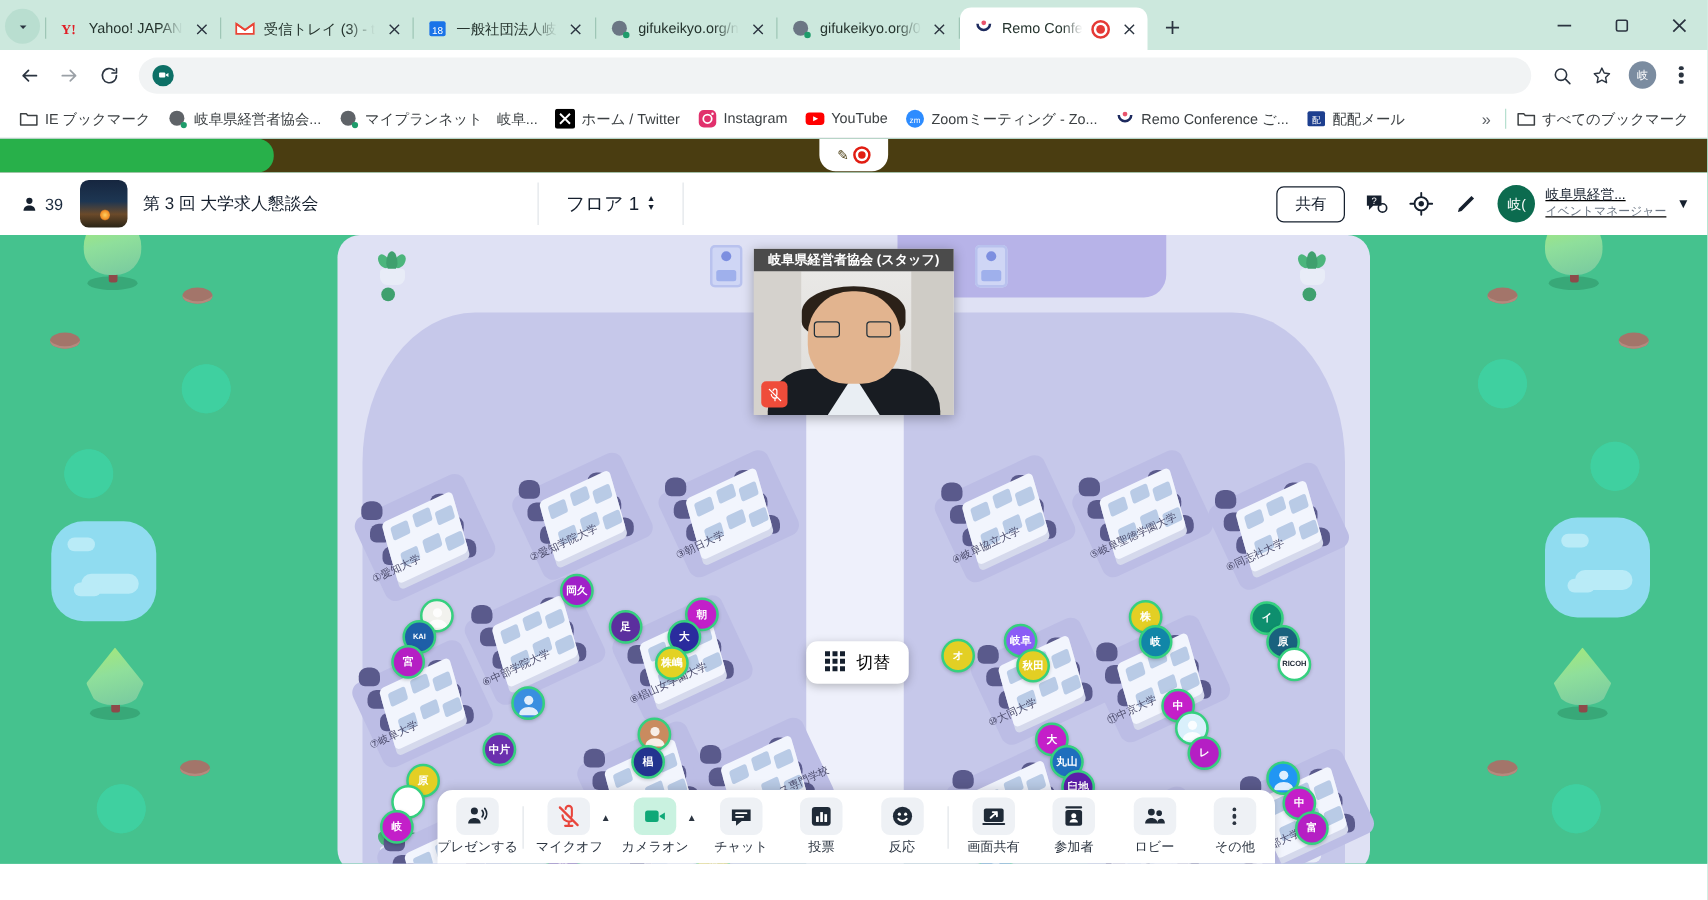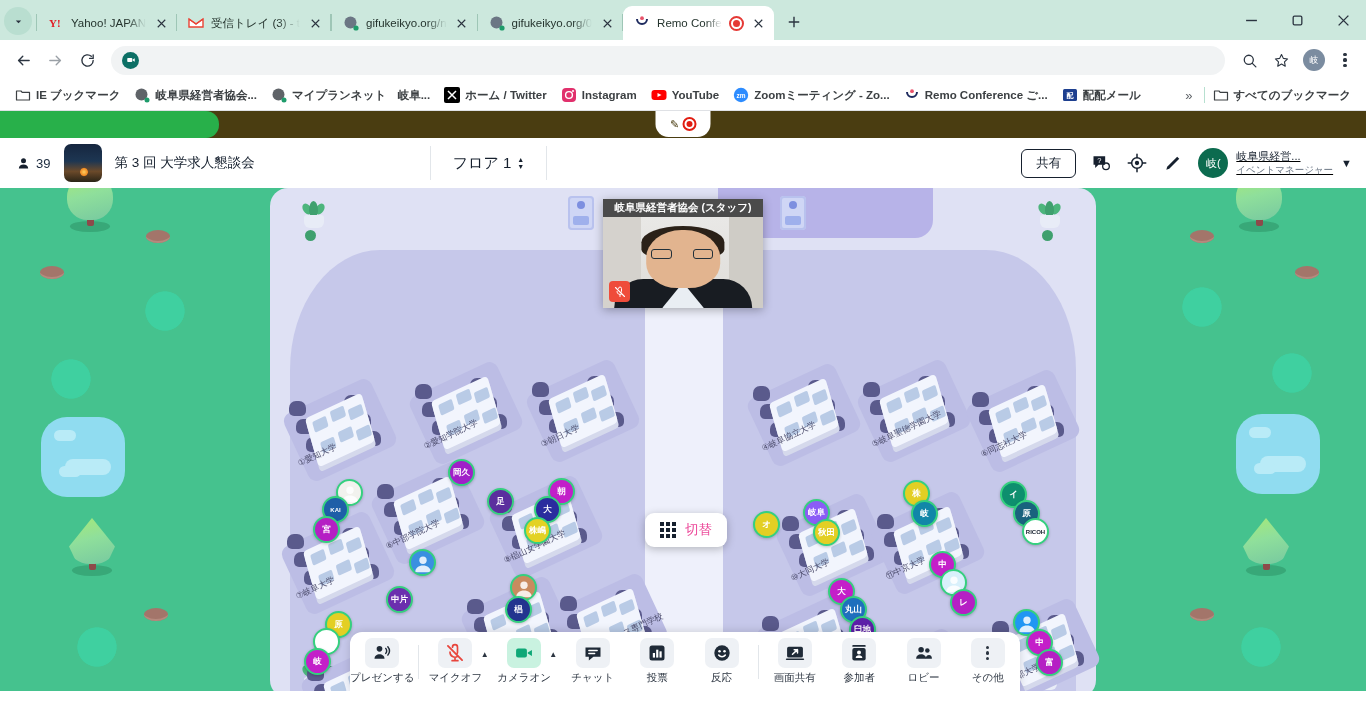--- a/index.html
+++ b/index.html
@@ -58,21 +58,21 @@
   }
   .omni-badge { width:17px;height:17px;border-radius:50%;background:#0d7066;display:flex;align-items:center;justify-content:center;flex:none;}
   .omni-badge svg{width:10px;height:10px;}
   .tb-right { display:flex; align-items:center; gap:2px; }
   .avatar-mini { width:22px;height:22px;border-radius:50%;background:#7b8ca0;color:#fff;
                  font-size:9px;display:flex;align-items:center;justify-content:center; margin: 0 5px;}
   .kebab { width:26px;height:30px;display:flex;align-items:center;justify-content:center;cursor:pointer;}
 
   .bookmarks { height: 31px; background:#fff; display:flex; align-items:center; padding: 0 9px; gap: 2px;
                font-size: 11.5px; color: #3c4043; border-bottom: 1px solid #dfe1e5;}
-  .bm { display:flex; align-items:center; gap: 5px; padding: 3px 6px; border-radius: 4px; cursor:pointer; white-space:nowrap;font-weight:bold;}
+  .bm { display:flex; align-items:center; gap: 5px; padding: 3px 6px; border-radius: 4px; cursor:pointer; white-space:nowrap;}
   .bm .bmi { width: 16px; height: 16px; flex:none; display:flex;align-items:center;justify-content:center;}
   .bm-chev { margin-left: auto; padding: 0 9px; font-size: 13px; color:#5f6368; cursor:pointer;}
   .bm-sep { width:1px;height:16px;background:#b7e0d0;}
 
   
   .app { position: relative; height: 580px; background: #45c28e; overflow: hidden; }
 
   .sessionbar { height: 27px; background: #4a3d11; position: relative; display:flex; align-items:center;
                 color:#fff; font-size: 11.5px; overflow:hidden;}
   .sess-prog { position:absolute; left:0; top:0; bottom:0; width: 225px; background:#28b04a;
@@ -164,21 +164,21 @@
   .bush::before,.bush::after{content:"";position:absolute;inset:0;background:inherit;border-radius:46%;}
   .bush::before{transform:rotate(30deg);} .bush::after{transform:rotate(60deg);}
   .rock { position:absolute; width: 24px; height: 13px; background:#a3756a; border-radius: 50%;
           box-shadow: 0 -3px 0 -1px #b58a7e inset; }
   .pond { position:absolute; width: 84px; height: 80px; background:#90dcf0; border-radius: 26px; }
   .pond .w1{position:absolute;left:13px;top:13px;width:22px;height:11px;background:#b9ebf7;border-radius:6px;}
   .pond .w2{position:absolute;left:24px;top:42px;width:46px;height:16px;background:#b9ebf7;border-radius:9px;}
   .pond .w3{position:absolute;left:18px;top:49px;width:22px;height:11px;background:#b9ebf7;border-radius:6px;}
 
   
-  .vtile { position:absolute; left: 603px; top: 11px; width: 160px; height: 109px;
+  .vtile { position:absolute; left: 603px; top: 11px; width: 160px; height: 133px;
            background:#cfcfcf; box-shadow: 0 2px 9px rgba(0,0,0,.3); z-index: 30; overflow:hidden;}
   .vtile .nameplate { position:absolute; top:0; left:0; right:0; height:18px; background:#4b4b4b;
                       color:#fff; font-size: 10.5px; font-weight:bold; display:flex; align-items:center;
                       justify-content:center; z-index:3;}
   .vtile .feed { position:absolute; inset: 18px 0 0 0;
                  background: linear-gradient(180deg,#e9e8e6 0%,#dedcd8 100%); }
   .vtile .wallL{position:absolute;left:0;top:0;bottom:0;width:24%;background:#d5d2cd;}
   .vtile .wallR{position:absolute;right:0;top:0;bottom:0;width:21%;background:#cfccc6;}
   .vtile .head{position:absolute;left:50%;transform:translateX(-50%);top:14%;width:46%;height:64%;
                background:#e2b48f;border-radius:48% 48% 42% 42%;}
@@ -188,22 +188,22 @@
   .vtile .gl{left:30%;} .vtile .gr{left:56%;}
   .vtile .body{position:absolute;left:50%;transform:translateX(-50%);bottom:0;width:86%;height:32%;
                background:#181c22;border-radius:34px 34px 0 0;}
   .vtile .shirt{position:absolute;left:50%;transform:translateX(-50%);bottom:0;width:26%;height:28%;
                background:#e9eef3;clip-path:polygon(50% 0,100% 100%,0 100%);}
   .vtile .mute{position:absolute;left:6px;bottom:6px;width:21px;height:21px;background:#ef4c3a;
                border-radius:4px;display:flex;align-items:center;justify-content:center;z-index:4;}
   .vtile .mute svg{width:12px;height:12px;}
 
   .switch-btn { position:absolute; left: 645px; top: 325px; z-index: 31;
-                background:#fff; border-radius: 9px; padding: 8px 15px; display:flex; align-items:center; gap:9px;
-                box-shadow: 0 2px 8px rgba(0,0,0,.25); cursor:pointer; font-size: 13.5px; color:#ec4899;}
+                background:#fff; border-radius: 9px; padding: 8px 15px; display:flex; gap:9px;
+                box-shadow: 0 2px 8px rgba(0,0,0,.25); cursor:pointer; font-size: 13.5px; color:#000000;}
   .grid9 { display:grid; grid-template-columns: repeat(3,4px); grid-template-rows: repeat(3,4px); gap:2px;}
   .grid9 i { background:#16202e; display:block; width:4px;height:4px;}
 
   
   .ctrlbar { position:absolute; left: 350px; bottom: 0px; width: 670px; height: 59px;
              background:#fff; border-radius: 12px 12px 0 0; display:flex; align-items:center;
              justify-content:center; gap: 0px; z-index: 40; box-shadow: 0 -1px 8px rgba(0,0,0,.14);}
   .cbtn { width: 74px; display:flex; flex-direction:column; align-items:center; gap: 3px; cursor:pointer;}
   .cbtn .ibox { width: 34px; height: 30px; border-radius: 7px; background:#eef1f5;
                 display:flex; align-items:center; justify-content:center;}
@@ -253,20 +253,34 @@
       </span>
       <span class="ttl">受信トレイ (3) - t</span>
       <span class="xc">
           <svg viewBox="0 0 12 12">
             <path d="M1 1l10 10M11 1L1 11" stroke="#2b3440" stroke-width="1.5"></path>
           </svg>
         </span>
     </div>
     <div class="tabsep"></div>
 
+    <div class="tab">
+      <span class="fav">
+        <svg viewBox="0 0 16 16">
+            <rect x="1.5" y="2" width="13" height="12" rx="1.6" fill="#1a73e8"></rect>
+            <text x="8" y="12" font-size="8" fill="#fff" text-anchor="middle" font-family="Liberation Sans, sans-serif">18</text>
+          </svg>
+      </span>
+      <span class="ttl">一般社団法人岐</span>
+      <span class="xc">
+          <svg viewBox="0 0 12 12">
+            <path d="M1 1l10 10M11 1L1 11" stroke="#2b3440" stroke-width="1.5"></path>
+          </svg>
+        </span>
+    </div>
     <div class="tabsep"></div>
 
     <div class="tab">
       <span class="fav">
         <svg viewBox="0 0 16 16">
             <circle cx="7.5" cy="7.5" r="6" fill="#6b7684"></circle>
             <circle cx="13" cy="13" r="2.6" fill="#1e9c6b"></circle>
           </svg>
       </span>
       <span class="ttl">gifukeikyo.org/n</span>

